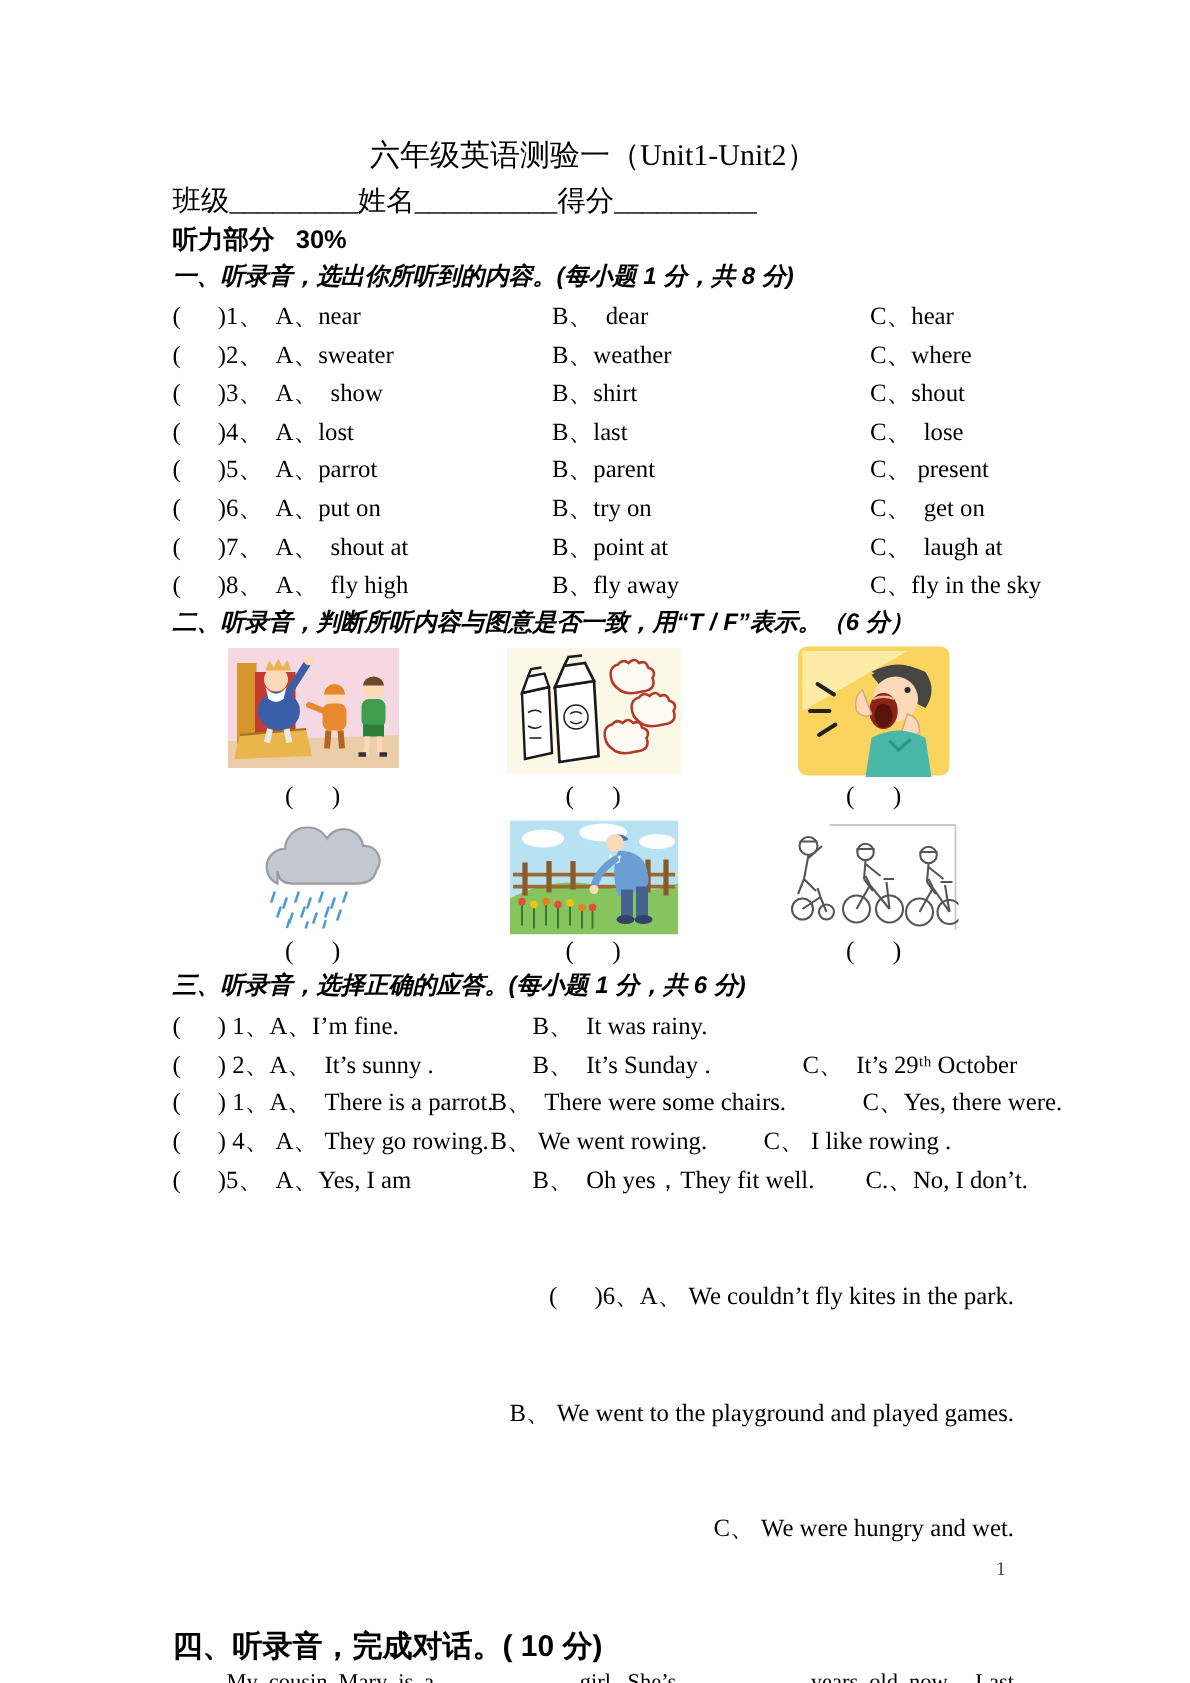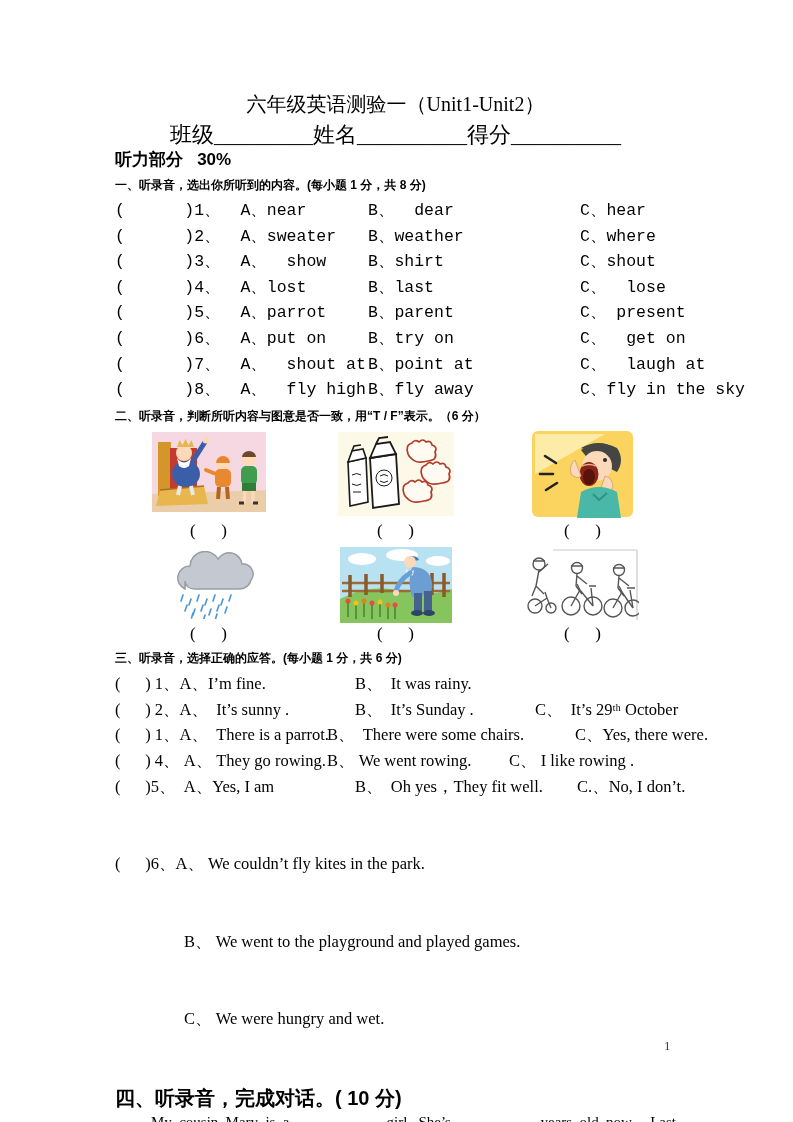--- a/index.html
+++ b/index.html
@@ -4,37 +4,37 @@
 <style>
   html,body { margin:0; padding:0; }
   body {
     width:793px; height:1122px; background:#ffffff; position:relative;
     font-family:"Liberation Serif","DejaVu Serif",serif; color:#000;
     overflow:hidden;
   }
   .page { position:absolute; inset:0; padding:86px 117px 0 115px; box-sizing:border-box; }
 
   .title { text-align:center; font-weight:normal; font-size:20px; line-height:36px; white-space:pre; }
-  .info-line { text-align:center; font-size:22px; line-height:26px; white-space:pre; }
+  .info-line { text-align:left; font-size:19px; line-height:26px; white-space:pre; }
   .iblank { letter-spacing:0; }
   .listen { font-weight:bold; font-size:17px; line-height:24px; white-space:pre;
             font-family:"Liberation Sans","DejaVu Sans",sans-serif; }
 
-  .sec-h { font-weight:bold; font-size:12px; line-height:26px; white-space:pre;
-           font-family:"Liberation Sans","DejaVu Sans",sans-serif; }
+  .sec-h { font-weight:bold; font-size:16px; line-height:26px; white-space:pre;
+           font-family:"Liberation Sans","DejaVu Sans",sans-serif;font-style:italic; }
 
   .qrow { display:grid; font-size:16.5px; line-height:25.6px; white-space:pre; }
-  .s1 .qrow { grid-template-columns:253px 212px auto;font-family:Liberation Mono, monospace; }
+  .s1 .qrow { grid-template-columns:253px 212px auto; }
   .s3 .qrow { line-height:25.8px; }
   .s3 .r1 { grid-template-columns:240px 180px auto; }
   .s3 .r2 { grid-template-columns:240px 180px auto; }
   .s3 .r3 { grid-template-columns:212px 248px auto; }
   .s3 .r4 { grid-template-columns:212px 182px auto; }
   .s3 .r5 { grid-template-columns:240px 222px auto; }
-  .s3 .r6 { display:block; }
+  .s3 .r6 { display:block;text-align:right; }
   .s3 .indent { margin-left:69px; }
   .cell { overflow:visible; }
 
   .imgrow { display:grid; grid-template-columns:187px 187px 187px; }
   .imgrow .cell { display:flex; justify-content:center; align-items:center; }
   .imgrow1 { height:90px; }
   .imgrow2 { height:76px; margin-top:4px; }
   .bkrow { display:grid; grid-template-columns:187px 187px 187px; height:23px; line-height:23px;
            font-size:17px; }
   .bkrow span { text-align:center; white-space:pre; }

